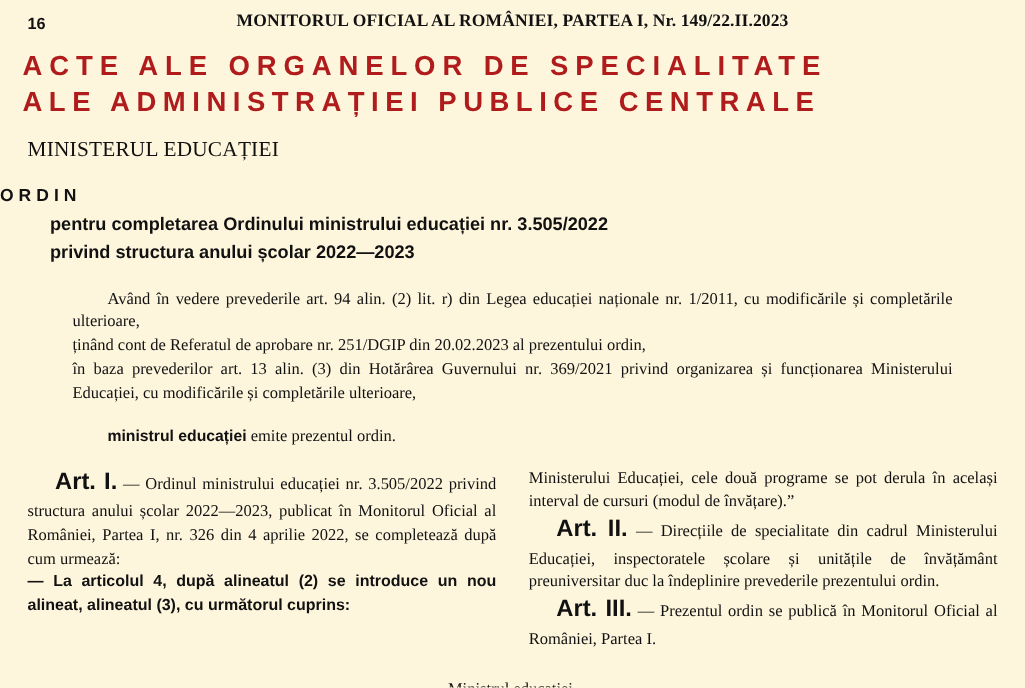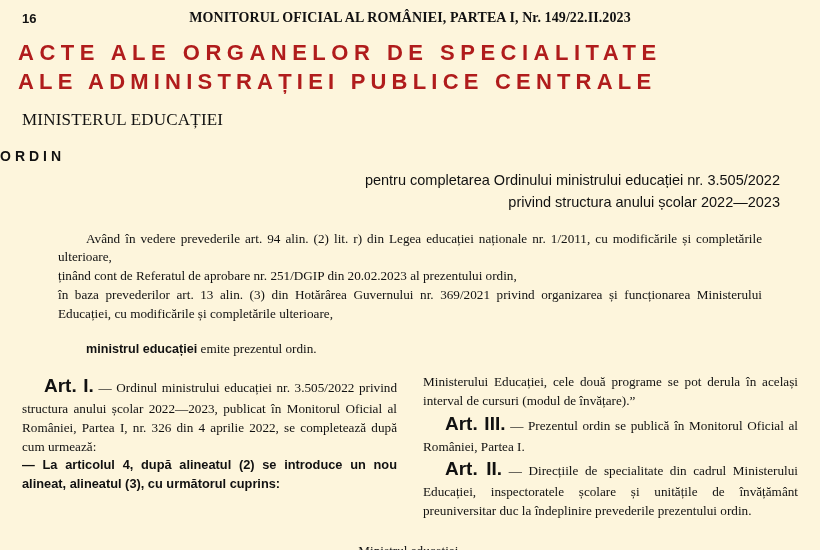--- a/index.html
+++ b/index.html
@@ -70,23 +70,23 @@
 
   .order-word {
     text-align: left;
     font-family: "Liberation Sans", sans-serif;
     font-weight: 700;
     font-size: 14px;
     letter-spacing: 4px;
     margin-top: 18px;
   }
   .order-subtitle {
-    text-align: right;
-    font-family: "Liberation Sans", sans-serif;
-    font-weight: 400;
+    text-align: left;
+    font-family: "Liberation Sans", sans-serif;
+    font-weight: 700;
     font-size: 14.5px;
     line-height: 1.5;
     margin-top: 6px;
     padding: 0 40px;
   }
 
   
   .preamble {
     margin: 16px 58px 0 58px;
     font-size: 13.2px;
@@ -185,24 +185,24 @@
       </p>
       <p>
         <span class="bold-sans">— La articolul 4, după alineatul (2) se introduce un nou alineat, alineatul (3), cu următorul cuprins:</span>
       </p>
     </div>
     <div class="col">
       <p>
         <span>Ministerului Educației, cele două programe se pot derula în același interval de cursuri (modul de învățare).”</span>
       </p>
       <p class="indent-first">
+        <span class="art-label">Art. II.</span><span> — </span><span>Direcțiile de specialitate din cadrul Ministerului Educației, inspectoratele școlare și unitățile de învățământ preuniversitar duc la îndeplinire prevederile prezentului ordin.</span>
+      </p>
+      <p class="indent-first">
         <span class="art-label">Art. III.</span><span> — </span><span>Prezentul ordin se publică în Monitorul Oficial al României, Partea I.</span>
-      </p>
-      <p class="indent-first">
-        <span class="art-label">Art. II.</span><span> — </span><span>Direcțiile de specialitate din cadrul Ministerului Educației, inspectoratele școlare și unitățile de învățământ preuniversitar duc la îndeplinire prevederile prezentului ordin.</span>
       </p>
     </div>
   </div>
 
   <div class="signature">
     <div>Ministrul educației,</div>
 
   </div>
 
 </div>

